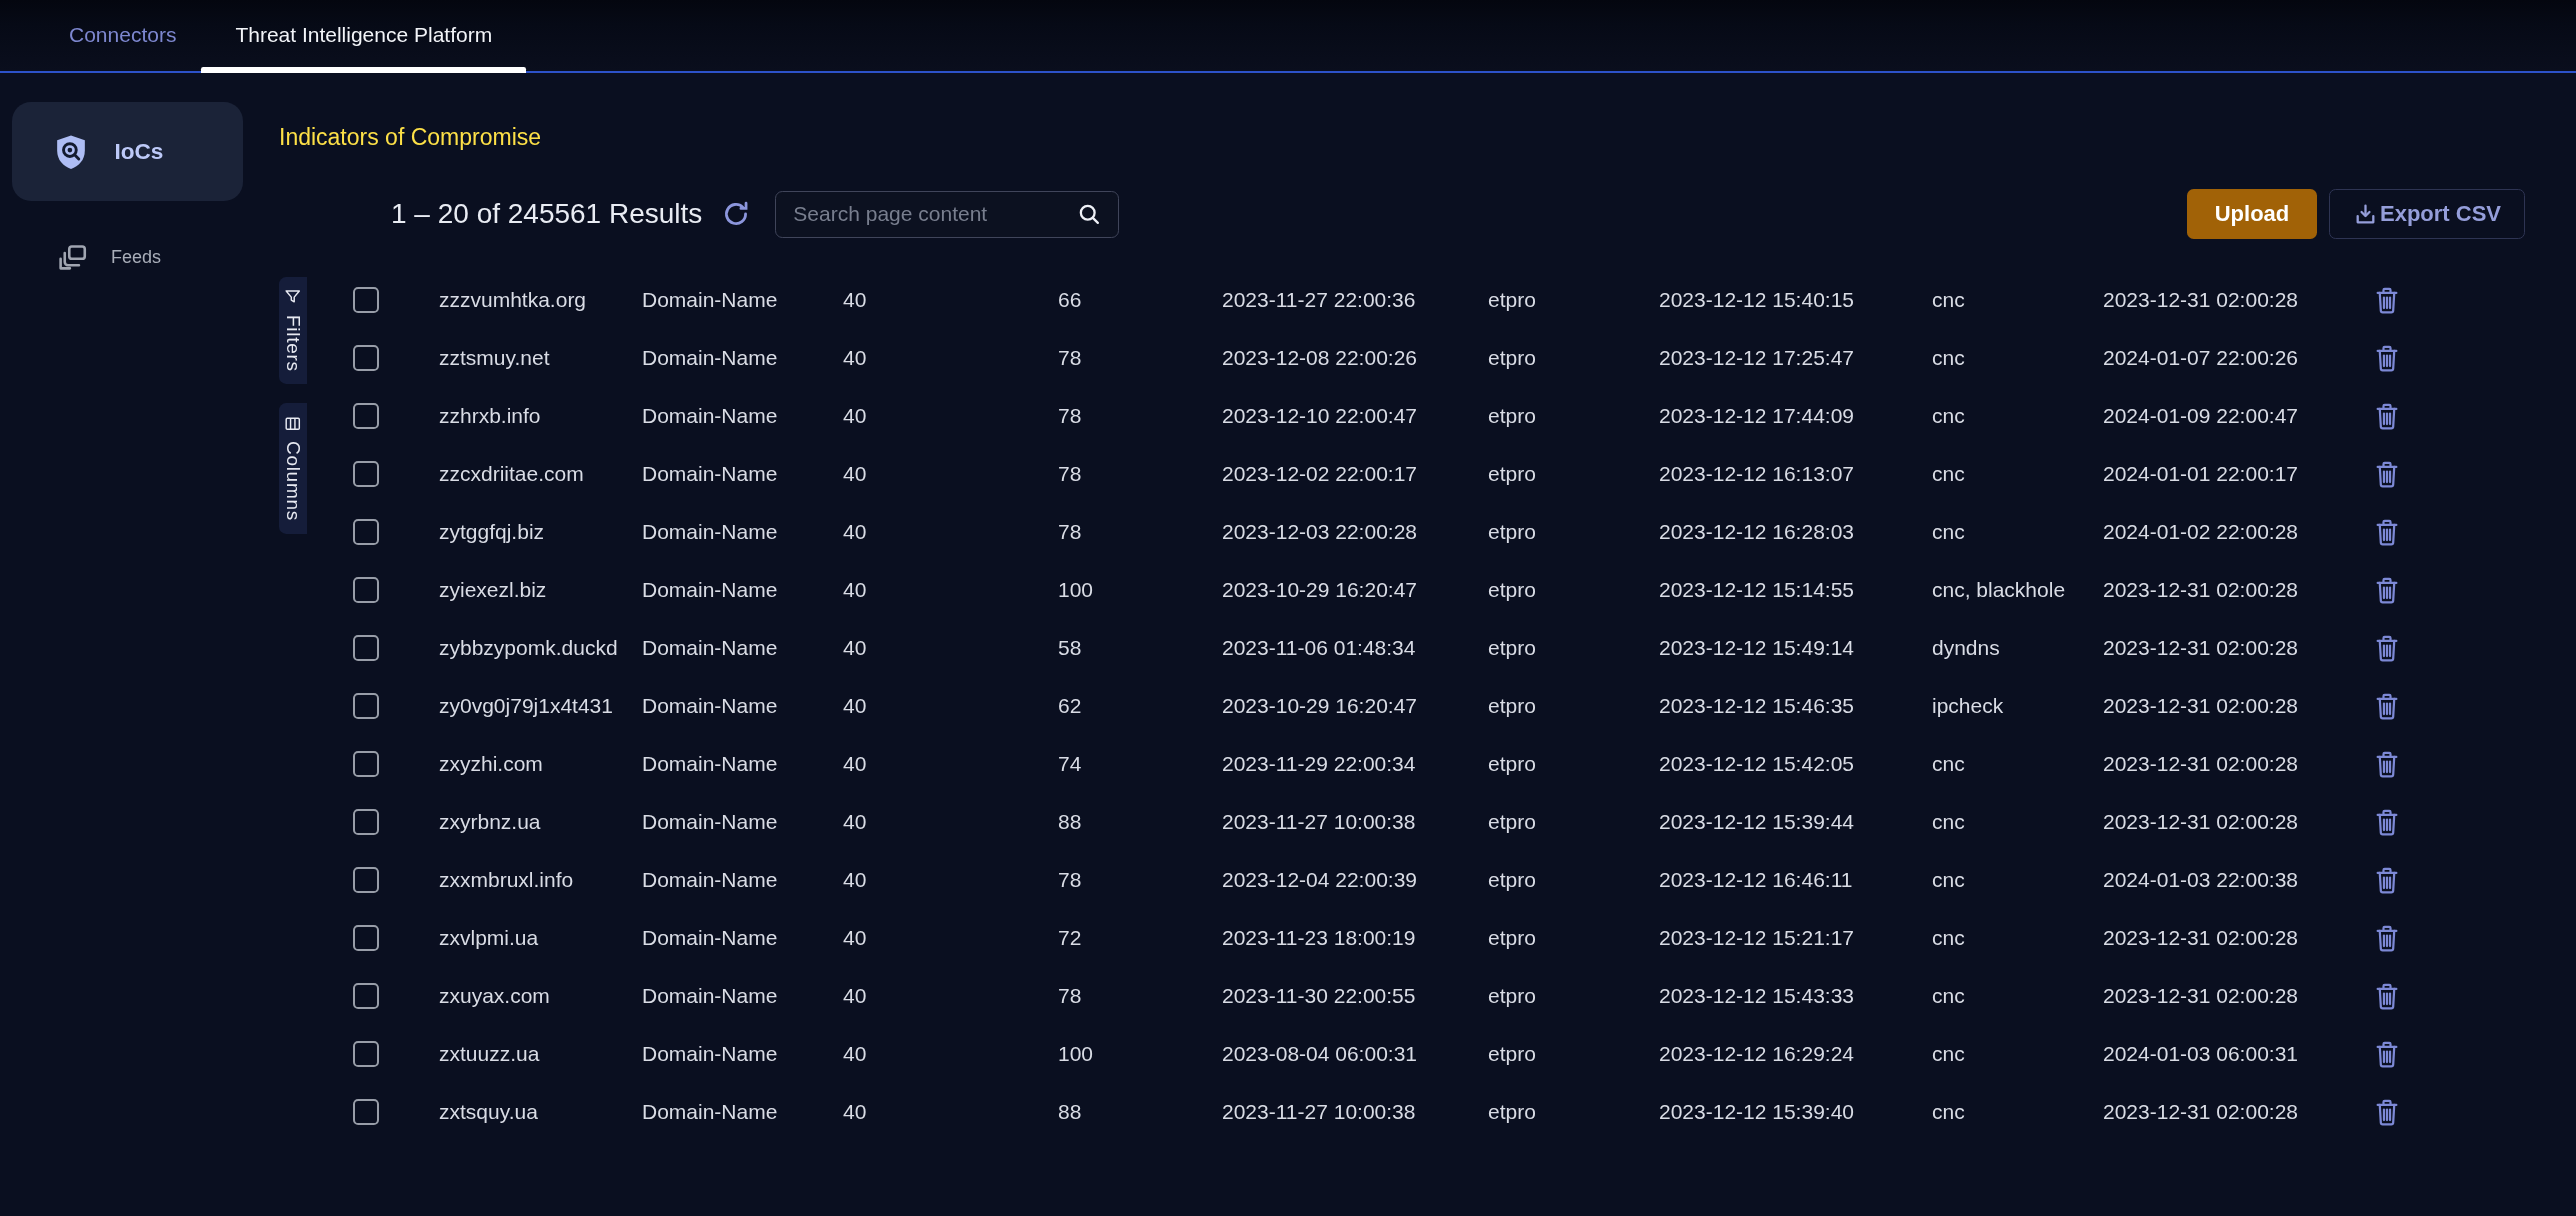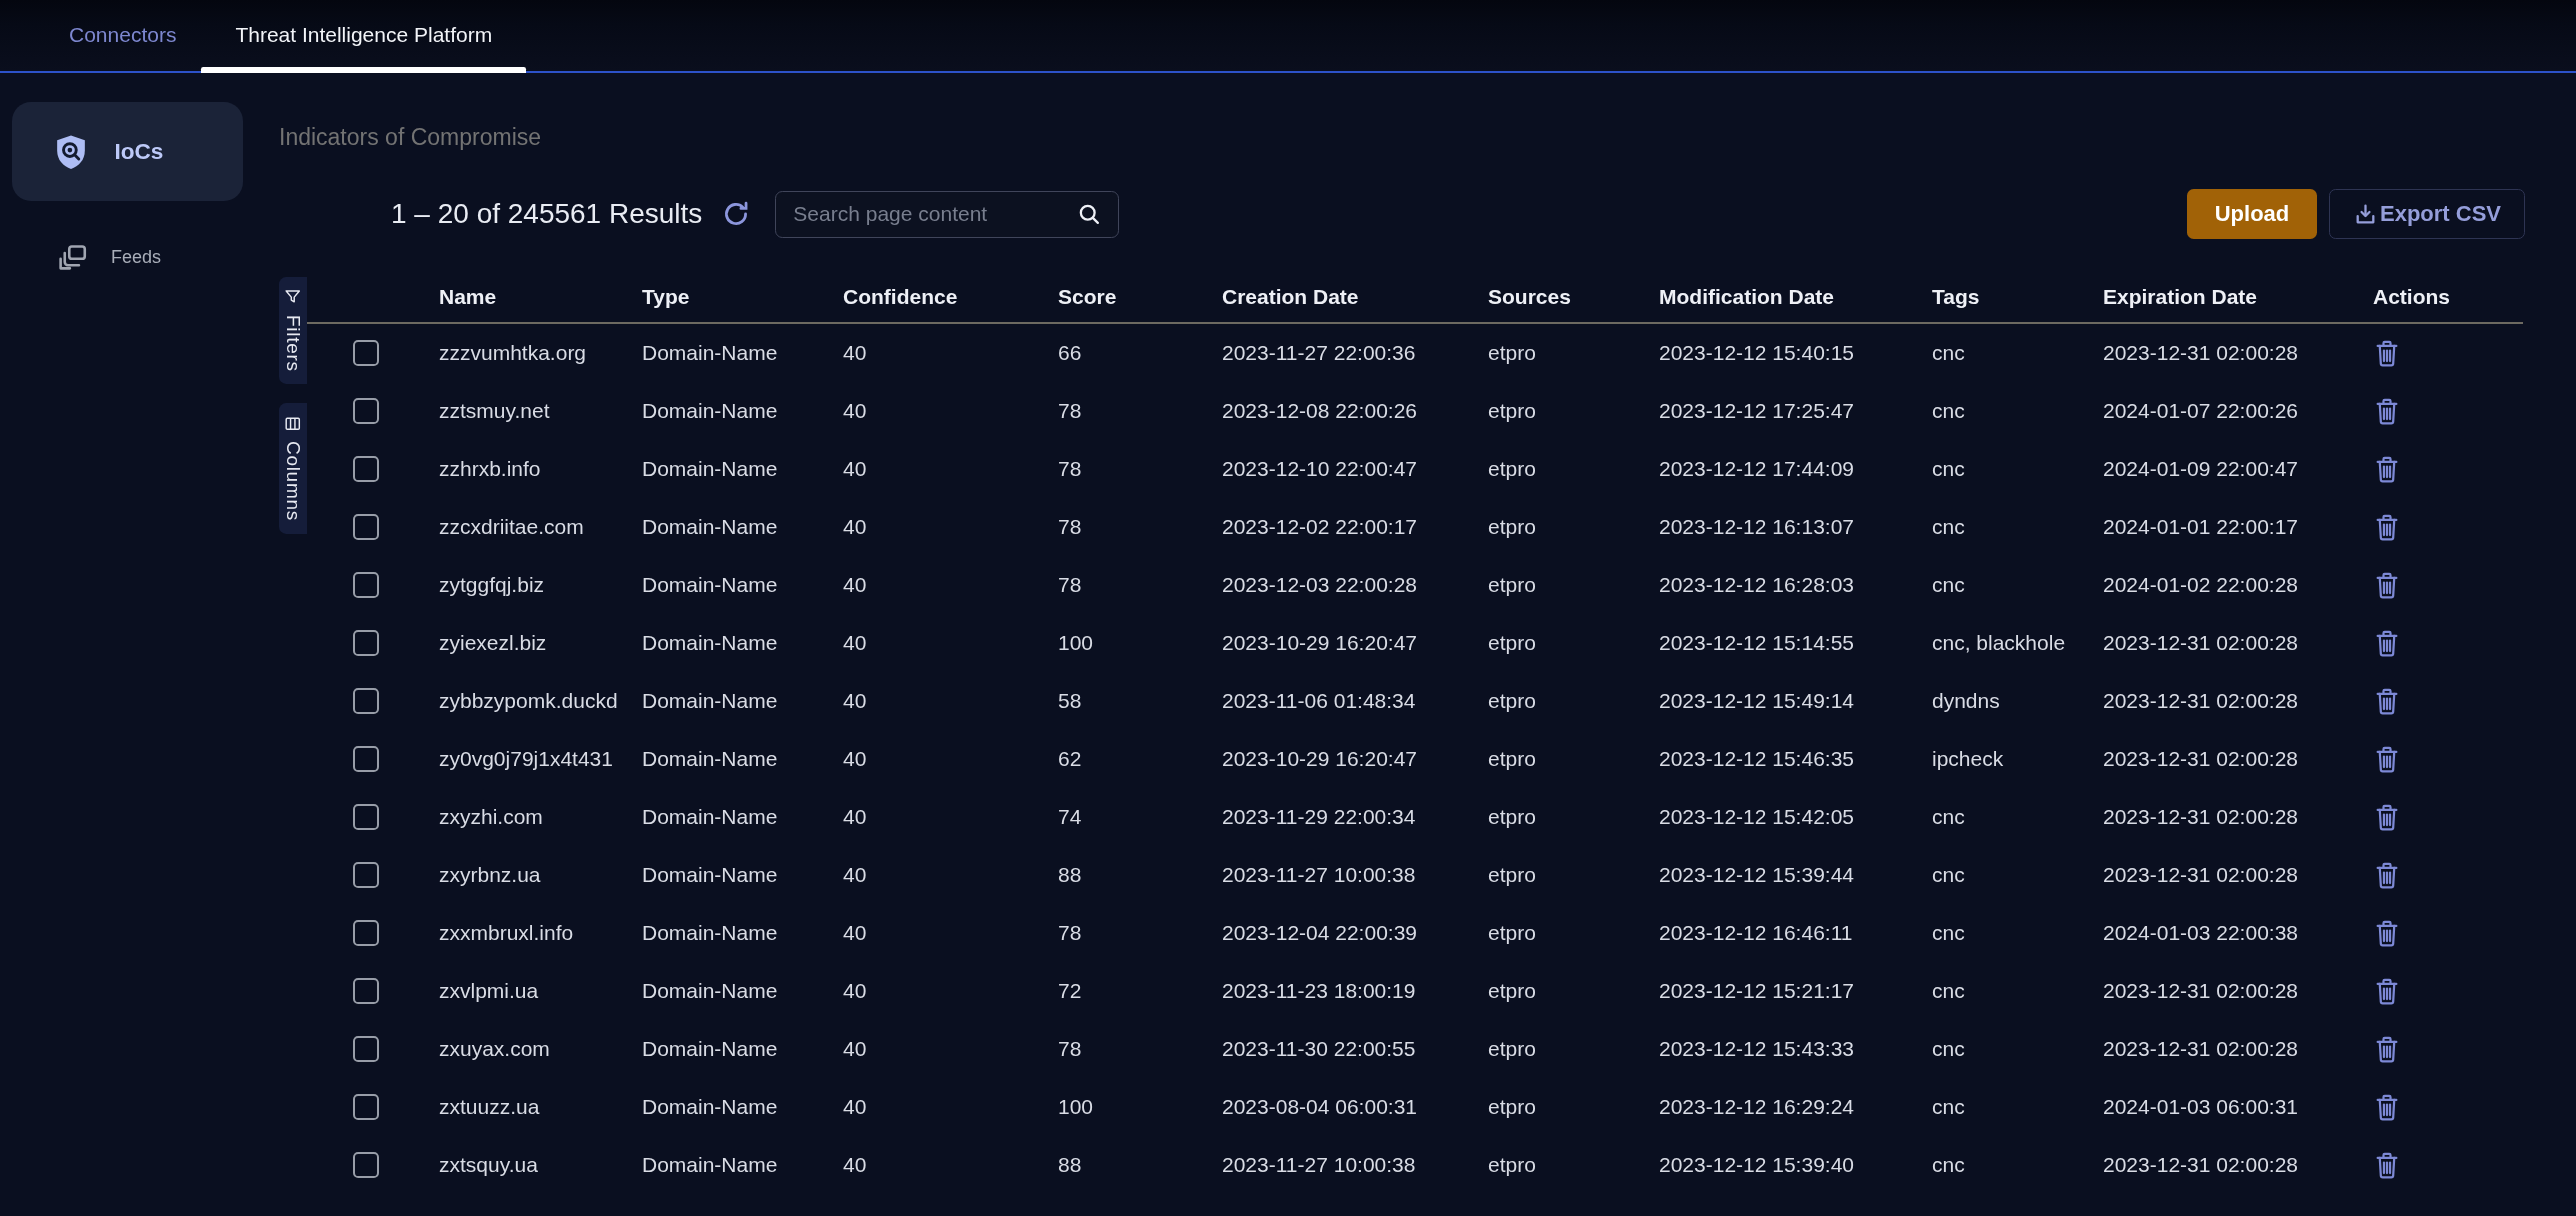--- a/index.html
+++ b/index.html
@@ -50,21 +50,21 @@
   }
   .side-item-active .lbl { font-size:22.6px; font-weight:700; color:#bdc9f8; }
   .side-item {
     margin-top:41px; display:flex; align-items:center; padding-left:57px; gap:23px;
     cursor:pointer;
   }
   .side-item .lbl { font-size:18px; color:#a9aeb9; }
 
   
   .main { flex:1; padding-left:24px; padding-right:51px; }
-  .page-title { margin-top:51px; font-size:23px; font-weight:500; color:#737373; }
+  .page-title { margin-top:51px; font-size:23px; font-weight:500; color:#fde047; }
 
   .toolbar { margin-top:38px; display:flex; align-items:center; }
   .results { margin-left:112px; font-size:28px; color:#e9ecf3; }
   .refresh-btn {
     margin-left:17.5px; background:none; border:none; cursor:pointer;
     width:32px; height:32px; display:flex; align-items:center; justify-content:center;
   }
   .searchbox {
     margin-left:23px; width:344px; height:47px;
     border:1.5px solid #40455a; border-radius:7.3px;
@@ -206,33 +206,20 @@
               <rect x="3" y="4.5" width="18" height="15" rx="1.5"></rect>
               <line x1="9" y1="4.5" x2="9" y2="19.5"></line>
               <line x1="15" y1="4.5" x2="15" y2="19.5"></line>
             </svg>
           </span>
           <span class="vlabel">Columns</span>
         </button>
       </div>
 
       <div class="table">
-        <div class="grid-row thead-row" id="thead-row">
-          <div class="th"></div>
-        <div class="th">Name</div>
-            <div class="th">Type</div>
-            <div class="th">Confidence</div>
-            <div class="th">Score</div>
-            <div class="th">Creation Date</div>
-            <div class="th">Sources</div>
-            <div class="th">Modification Date</div>
-            <div class="th">Tags</div>
-            <div class="th">Expiration Date</div>
-            <div class="th">Actions</div>
-          </div>
         <div id="tbody">
   <div class="grid-row tr">
     <div class="td">
                 <span class="checkbox"></span>
               </div>
     <div class="td">zzzvumhtka.org</div>
     <div class="td">Domain-Name</div>
     <div class="td">40</div>
     <div class="td">66</div>
     <div class="td">2023-11-27 22:00:36</div>

